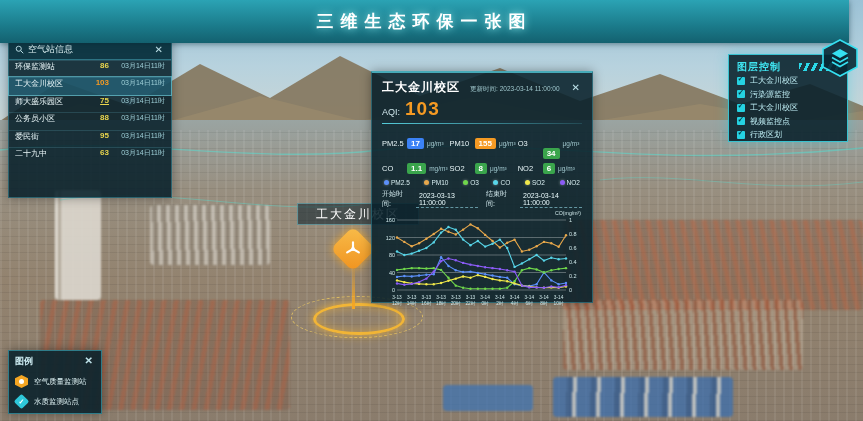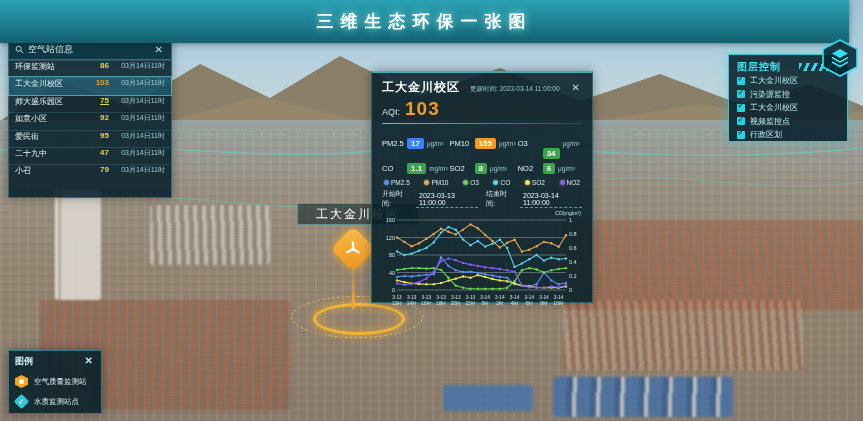--- a/index.html
+++ b/index.html
@@ -184,37 +184,32 @@
     <span class="sname">工大金川校区</span>
     <span class="sval" style="color: rgb(245, 154, 35);">103</span>
     <span class="stime">03月14日11时</span>
   </div>
   <div class="srow">
     <span class="sname">师大盛乐园区</span>
     <span class="sval" style="color: rgb(232, 212, 77); text-decoration: underline;">75</span>
     <span class="stime">03月14日11时</span>
   </div>
   <div class="srow">
-    <span class="sname">如意小区</span>
-    <span class="sval" style="color: rgb(232, 212, 77);">92</span>
+    <span class="sname">公务员小区</span>
+    <span class="sval" style="color: rgb(232, 212, 77);">88</span>
     <span class="stime">03月14日11时</span>
   </div>
   <div class="srow">
     <span class="sname">爱民街</span>
     <span class="sval" style="color: rgb(232, 212, 77);">95</span>
     <span class="stime">03月14日11时</span>
   </div>
   <div class="srow">
     <span class="sname">二十九中</span>
-    <span class="sval" style="color: rgb(232, 212, 77);">47</span>
-    <span class="stime">03月14日11时</span>
-  </div>
-  <div class="srow">
-    <span class="sname">小召</span>
-    <span class="sval" style="color: rgb(232, 212, 77);">79</span>
+    <span class="sval" style="color: rgb(232, 212, 77);">63</span>
     <span class="stime">03月14日11时</span>
   </div>
 </div>
 
 <div class="panel detail">
   <div class="head">
     <span class="pname">工大金川校区</span>
     <span class="upd">
       <span>更新时间:</span>
       <span>2023-03-14 11:00:00</span>

